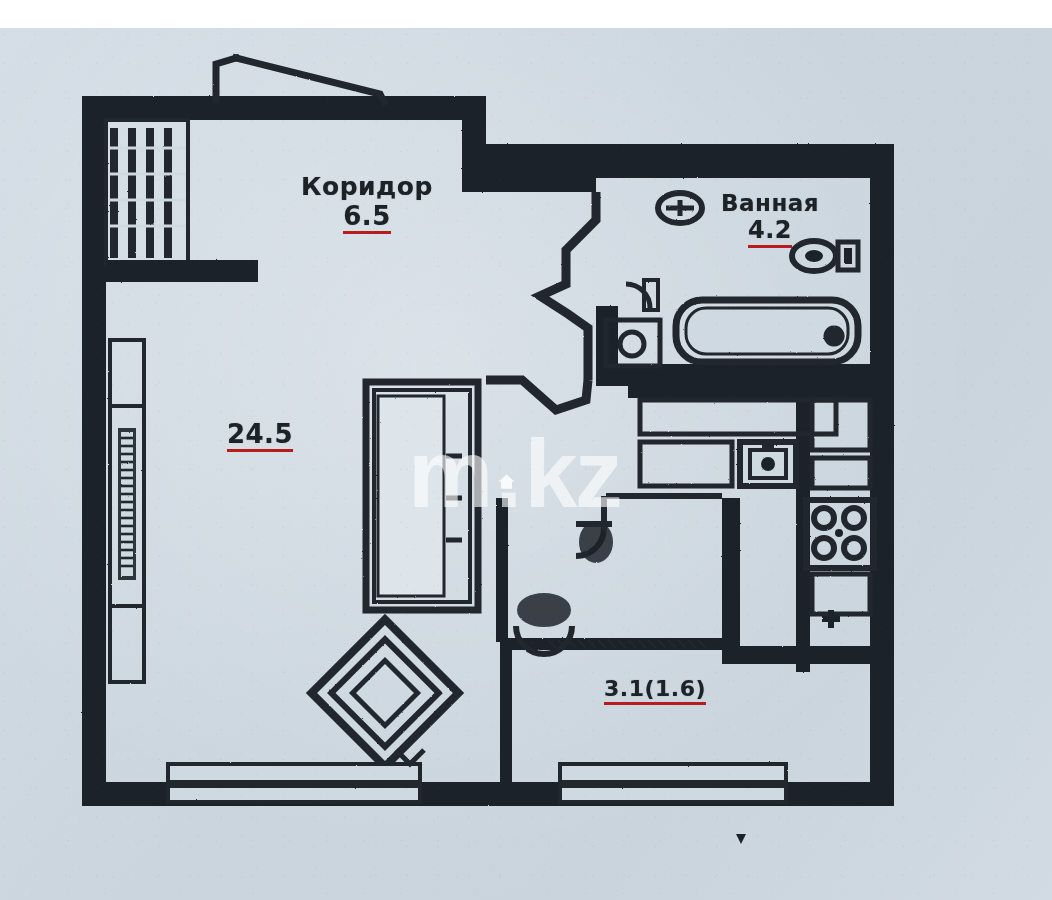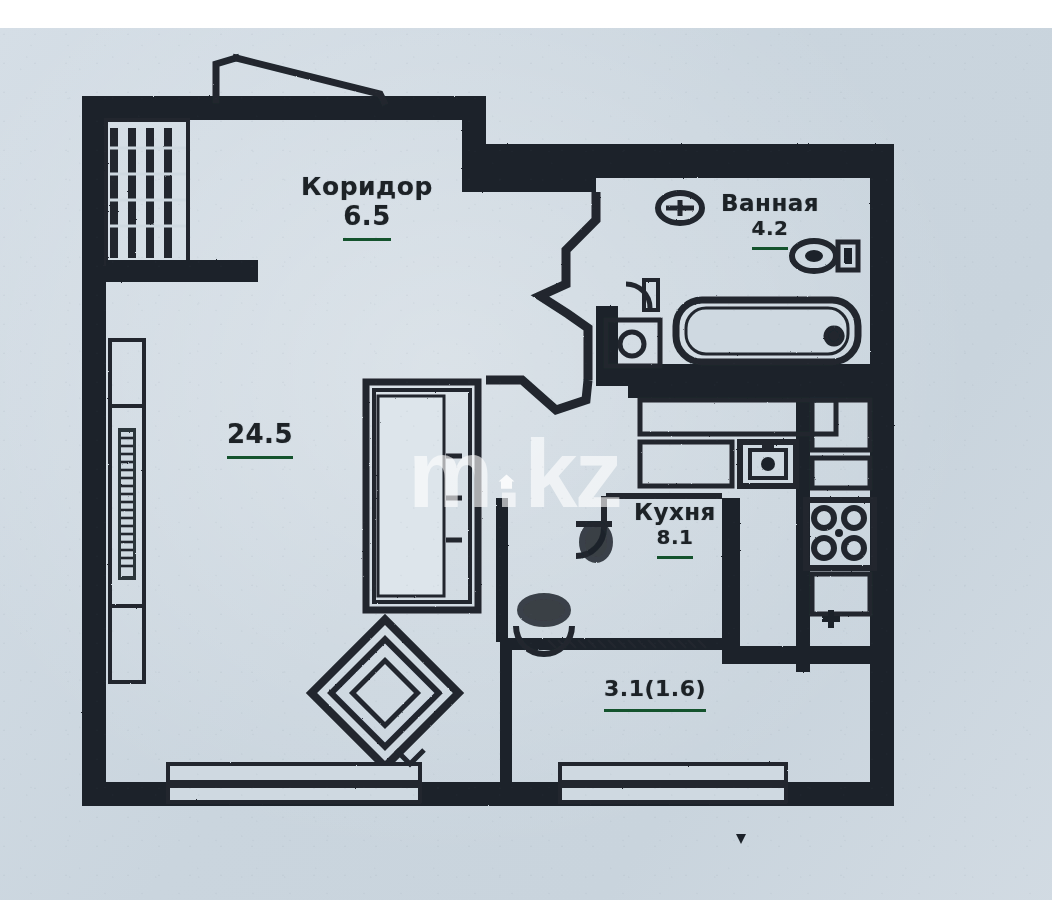--- a/index.html
+++ b/index.html
@@ -47,33 +47,33 @@
     display: block;
     font-size: 25px;
     font-weight: 700;
     font-family: "DejaVu Sans", sans-serif;
   }
   .room-label .rl-area {
     display: block;
     font-size: 26px;
     font-weight: 700;
     margin-top: 2px;
-    border-bottom: 3px solid #14532d;
-    padding-bottom: 8px;
+    border-bottom: 3px solid #b91c1c;
+    padding-bottom: 1px;
     display: inline-block;
   }
   .lbl-corridor { left: 262px; top: 145px; width: 210px; }
   .lbl-living   { left: 140px; top: 390px; width: 240px; }
   .lbl-bath     { left: 690px; top: 163px; width: 160px; }
   .lbl-kitchen  { left: 600px; top: 472px; width: 150px; }
   .lbl-loggia   { left: 560px; top: 647px; width: 190px; }
   .lbl-bath .rl-name,
   .lbl-kitchen .rl-name { font-size: 23px; }
   .lbl-bath .rl-area,
-  .lbl-kitchen .rl-area { font-size: 20px; }
+  .lbl-kitchen .rl-area { font-size: 24px; }
   .lbl-loggia .rl-name { font-size: 22px; }
   .lbl-loggia .rl-area { font-size: 22px; }
 
   
   #watermark {
     position: absolute;
     left: 408px;
     top: 398px;
     font-size: 96px;
     font-weight: 700;
@@ -362,24 +362,20 @@
 
   <div class="room-label lbl-living">
     <span class="rl-area">24.5</span>
   </div>
 
   <div class="room-label lbl-bath">
     <span class="rl-name">Ванная</span>
     <span class="rl-area">4.2</span>
   </div>
 
-  <div class="room-label lbl-kitchen">
-    <span class="rl-name">Кухня</span>
-    <span class="rl-area">8.1</span>
-  </div>
 
   <div class="room-label lbl-loggia">
     <span class="rl-area">3.1(1.6)</span>
   </div>
 
   <div id="watermark">
     <span>m</span><span class="wm-dot-house"><span>.</span><svg class="house" viewBox="0 0 24 24">
           <path d="M12 3 L22 12 L19 12 L19 21 L5 21 L5 12 L2 12 Z" fill="rgba(255,255,255,0.85)"></path>
         </svg></span><span>kz</span>
   </div>

